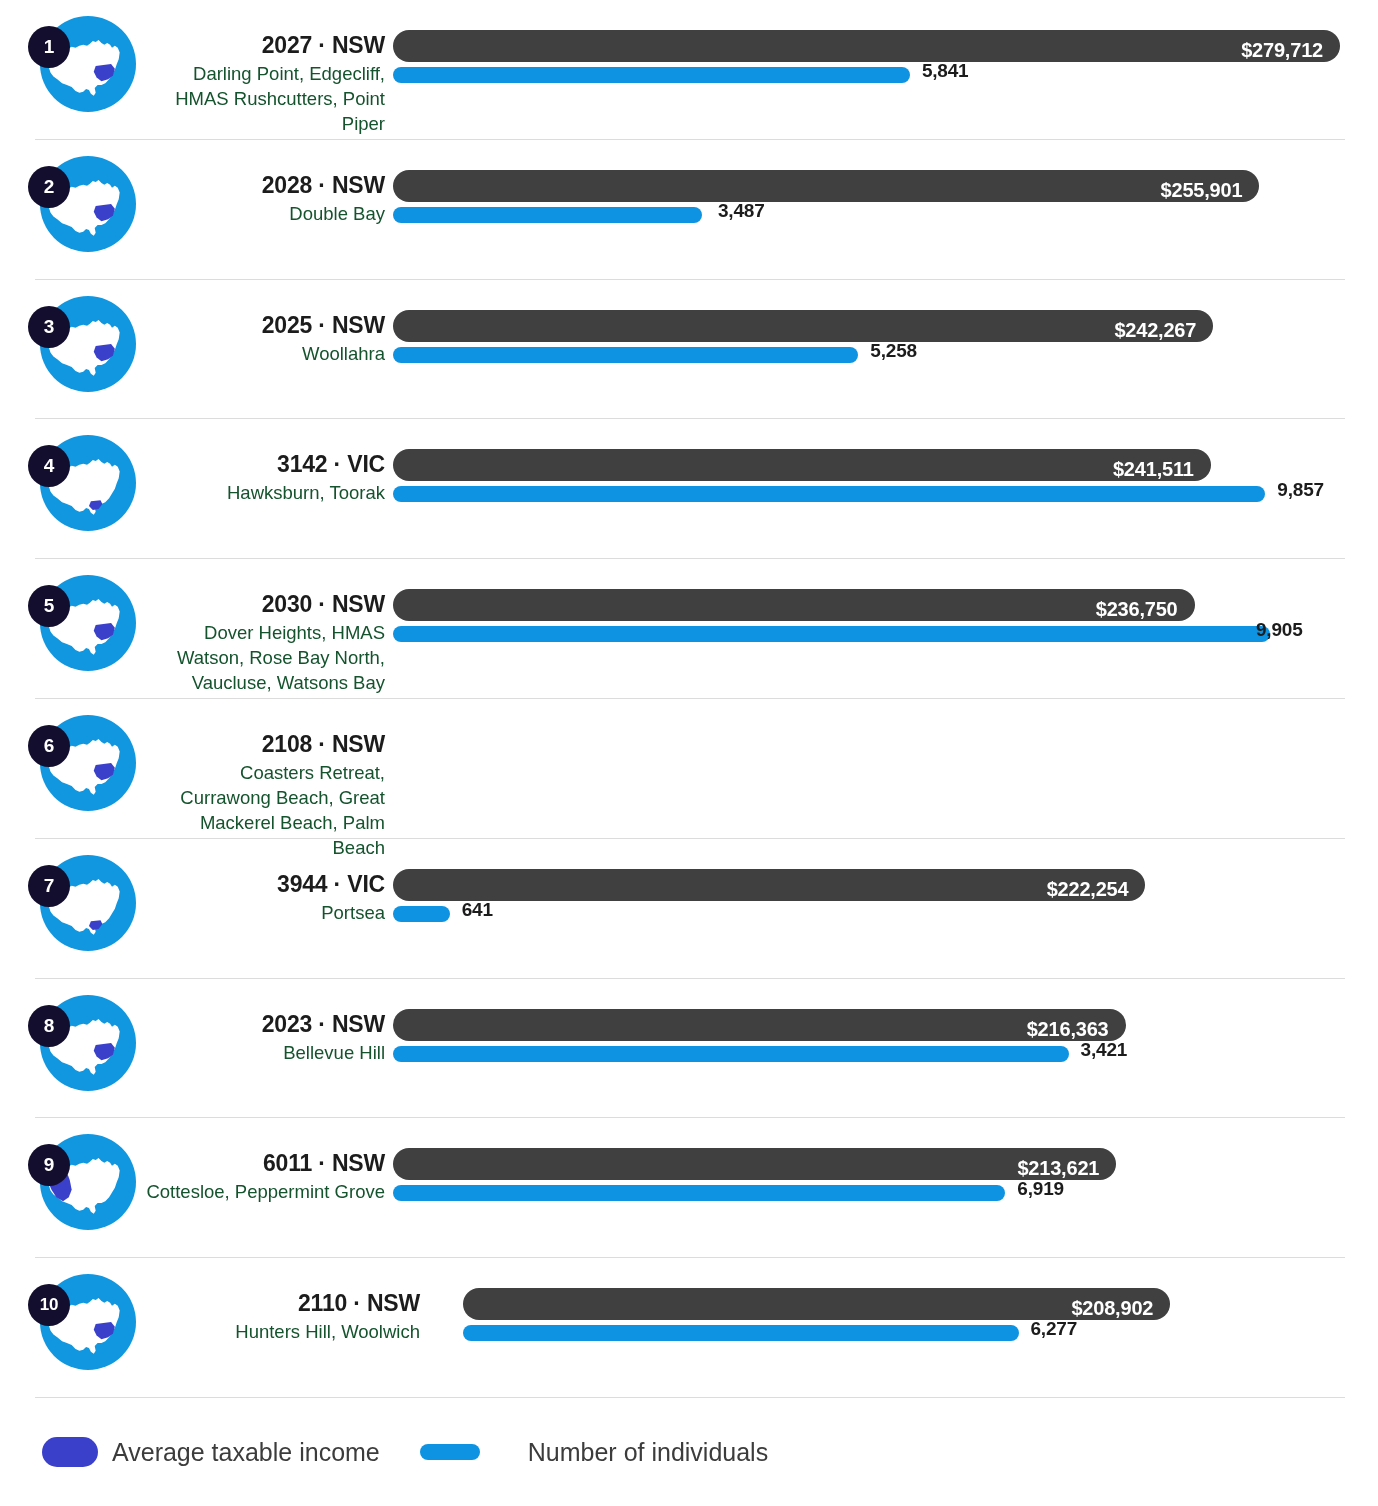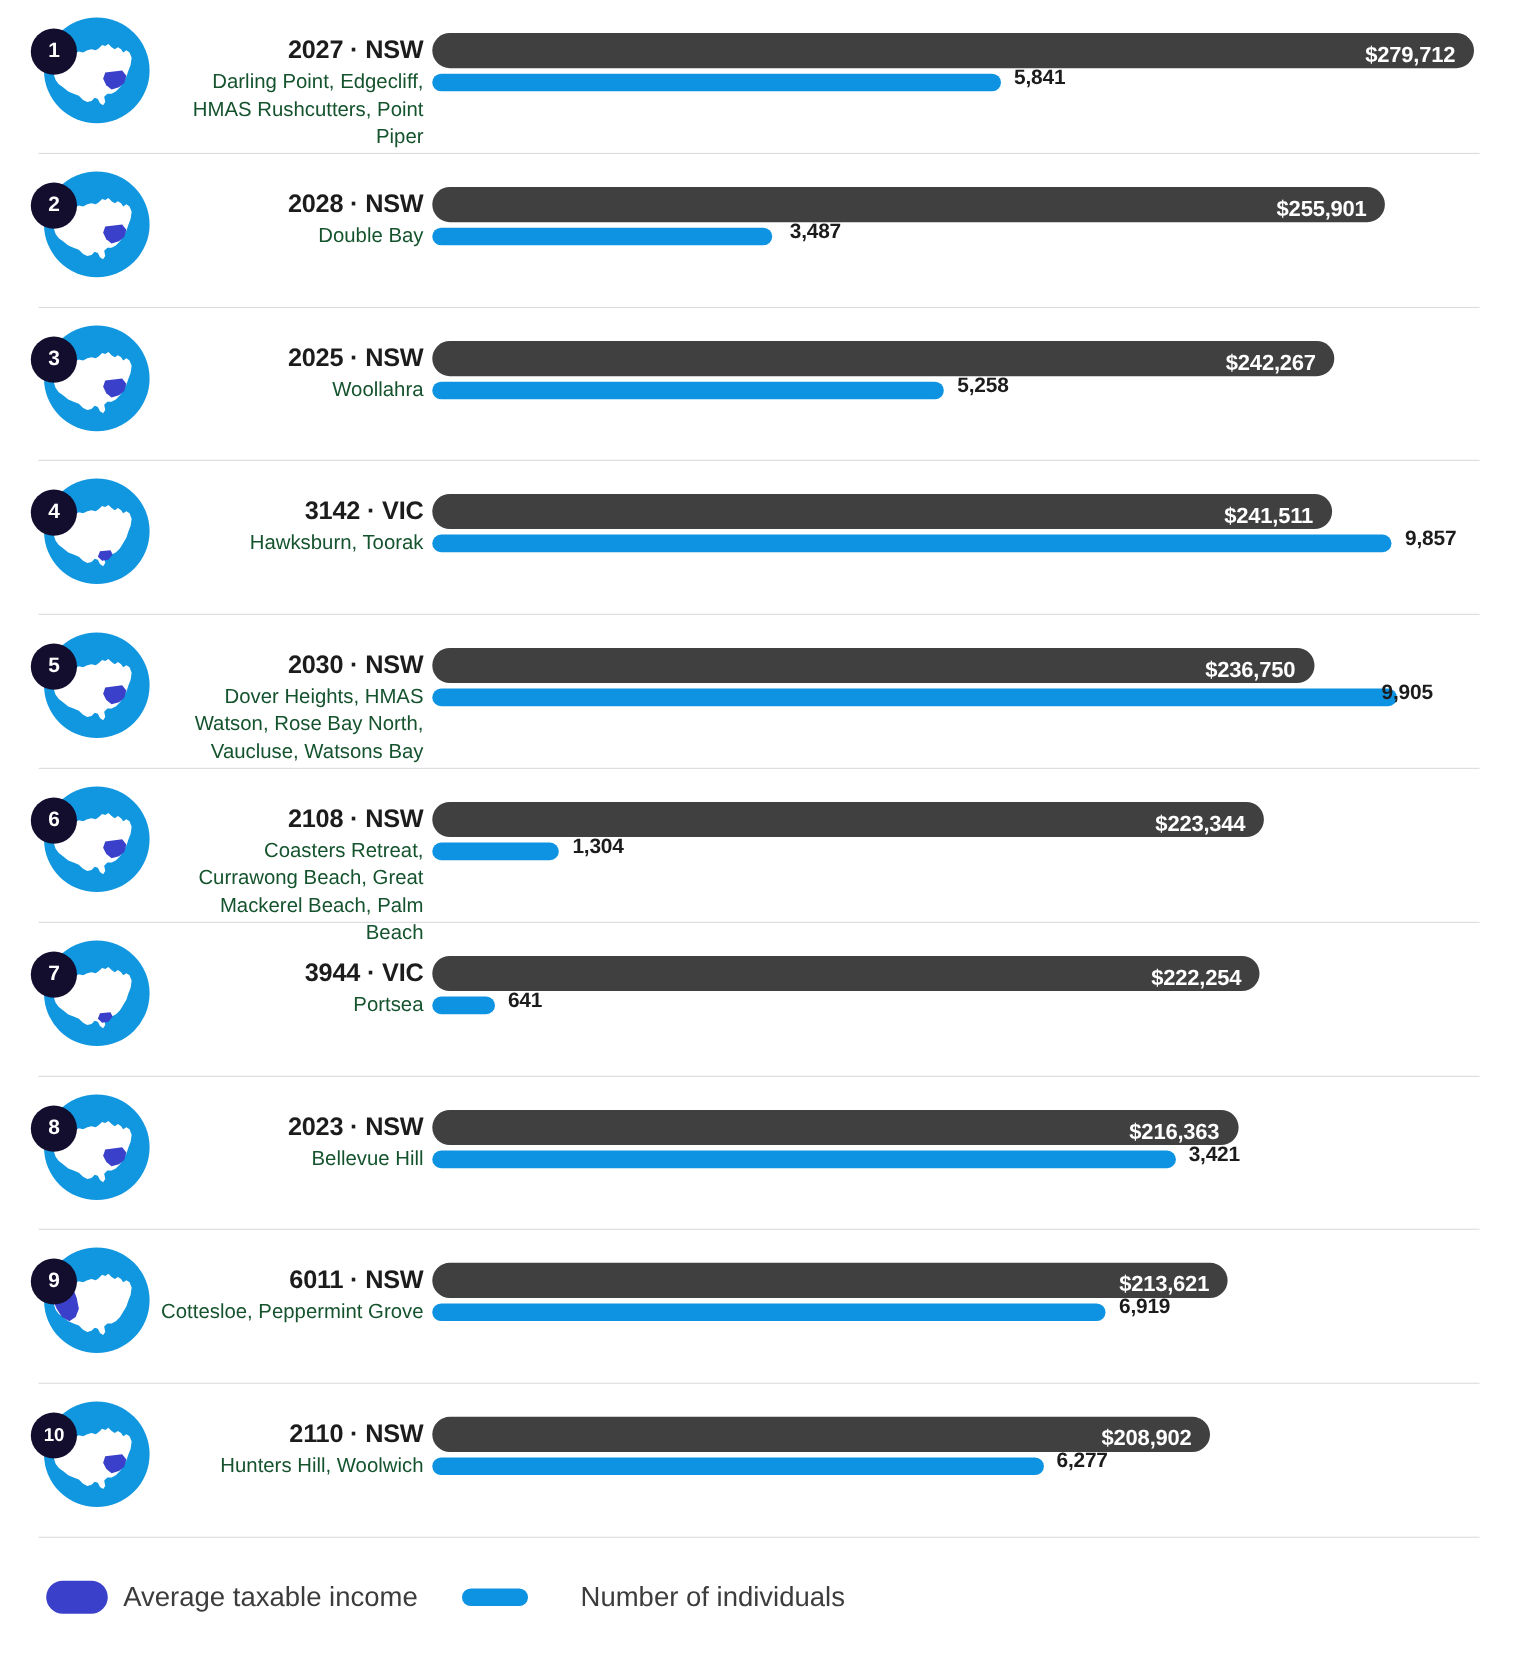--- a/index.html
+++ b/index.html
@@ -325,31 +325,20 @@
               <path d="M22,44 L17,40 L13,41 L10,46 L9,53 L11,59 L14,63 L18,66 L23,70 L28,72 L33,74 L37,78 L41,80 L45,79 L48,76 L51,77 L53,81 L56,83 L58,80 L57,75 L60,72 L64,72 L68,70 L72,66 L75,61 L78,56 L80,50 L82,45 L83,38 L81,33 L78,31 L75,33 L73,30 L70,28 L67,30 L64,28 L61,25 L58,27 L55,26 L52,29 L49,31 L45,30 L41,31 L37,33 L33,32 L29,34 L26,38 L23,41 Z" fill="#ffffff"></path>
               <path d="M58,52 L74,50 L78,55 L76,62 L71,66 L64,68 L59,64 L56,58 Z" fill="#3b40cb"></path>
             </svg>
           </div>
           <div class="rankbadge">6</div>
         </div>
         <div class="labelcell">
           <div class="pc">2108 · NSW</div>
           <div class="suburbs">Coasters Retreat, Currawong Beach, Great Mackerel Beach, Palm Beach</div>
         </div>
-        <div class="barcell" style="height: 139.8px;">
-          <div class="barline">
-            <div class="bar-income" style="width:756.1590779087062px">
-              <span class="val">$223,344</span>
-            </div>
-          </div>
-          <div class="barline second">
-            <div class="bar-people" style="width:115.404px"></div>
-            <span class="people-val" style="left:127.404px">1,304</span>
-          </div>
-        </div>
         <div class="row-sep"></div>
       </div>
       <div class="row" style="height: 139.8px; min-height: 139.8px;">
         <div class="iconcell" style="height: 139.8px;">
           <div class="mapcircle">
             <svg viewBox="0 0 100 100" xmlns="http://www.w3.org/2000/svg">
               <path d="M22,44 L17,40 L13,41 L10,46 L9,53 L11,59 L14,63 L18,66 L23,70 L28,72 L33,74 L37,78 L41,80 L45,79 L48,76 L51,77 L53,81 L56,83 L58,80 L57,75 L60,72 L64,72 L68,70 L72,66 L75,61 L78,56 L80,50 L82,45 L83,38 L81,33 L78,31 L75,33 L73,30 L70,28 L67,30 L64,28 L61,25 L58,27 L55,26 L52,29 L49,31 L45,30 L41,31 L37,33 L33,32 L29,34 L26,38 L23,41 Z" fill="#ffffff"></path>
               <path d="M53,69 L63,68 L65,72 L61,77 L55,78 L51,74 Z" fill="#3b40cb"></path>
             </svg>
           </div>
@@ -419,21 +408,21 @@
               <span class="val">$213,621</span>
             </div>
           </div>
           <div class="barline second">
             <div class="bar-people" style="width:612.3315px"></div>
             <span class="people-val" style="left:624.3315px">6,919</span>
           </div>
         </div>
         <div class="row-sep"></div>
       </div>
-      <div class="row" style="height: 139.8px; min-height: 139.8px;">
+      <div class="row" style="height: 139.8px; min-height: 139.8px; gap: 35px;">
         <div class="iconcell" style="height: 139.8px;">
           <div class="mapcircle">
             <svg viewBox="0 0 100 100" xmlns="http://www.w3.org/2000/svg">
               <path d="M22,44 L17,40 L13,41 L10,46 L9,53 L11,59 L14,63 L18,66 L23,70 L28,72 L33,74 L37,78 L41,80 L45,79 L48,76 L51,77 L53,81 L56,83 L58,80 L57,75 L60,72 L64,72 L68,70 L72,66 L75,61 L78,56 L80,50 L82,45 L83,38 L81,33 L78,31 L75,33 L73,30 L70,28 L67,30 L64,28 L61,25 L58,27 L55,26 L52,29 L49,31 L45,30 L41,31 L37,33 L33,32 L29,34 L26,38 L23,41 Z" fill="#ffffff"></path>
               <path d="M58,52 L74,50 L78,55 L76,62 L71,66 L64,68 L59,64 L56,58 Z" fill="#3b40cb"></path>
             </svg>
           </div>
           <div class="rankbadge two-digit">10</div>
         </div>
         <div class="labelcell">

